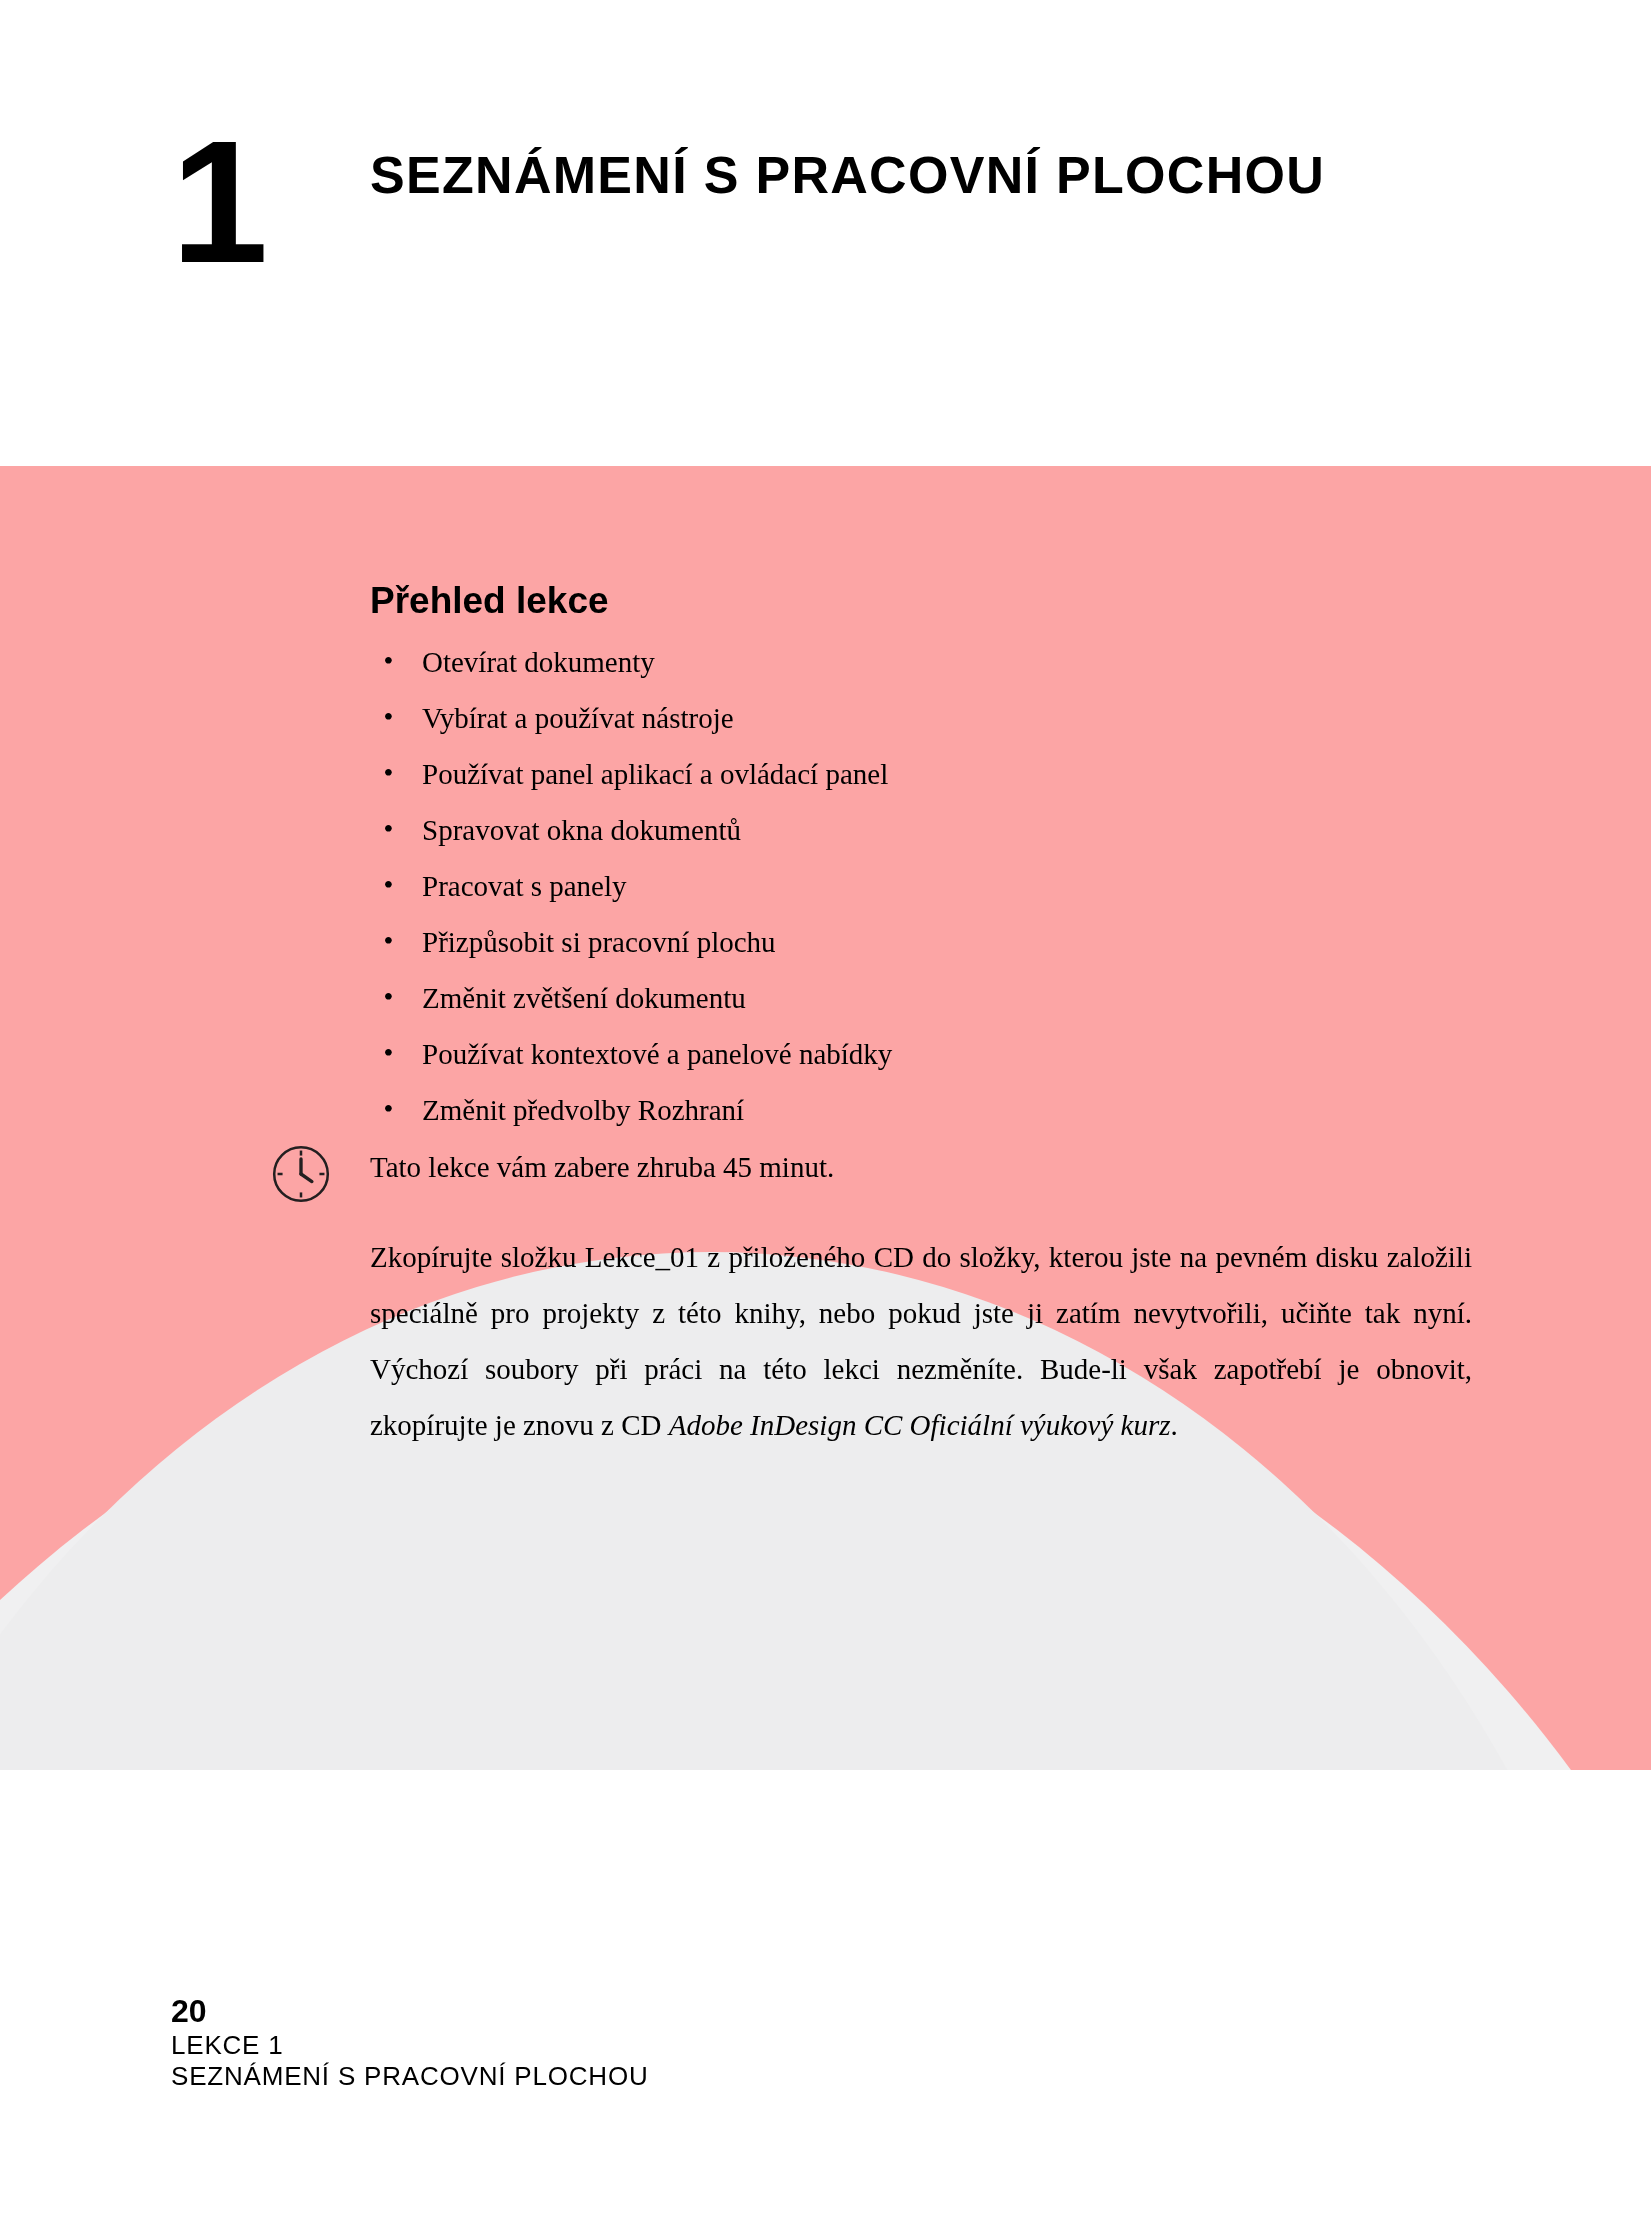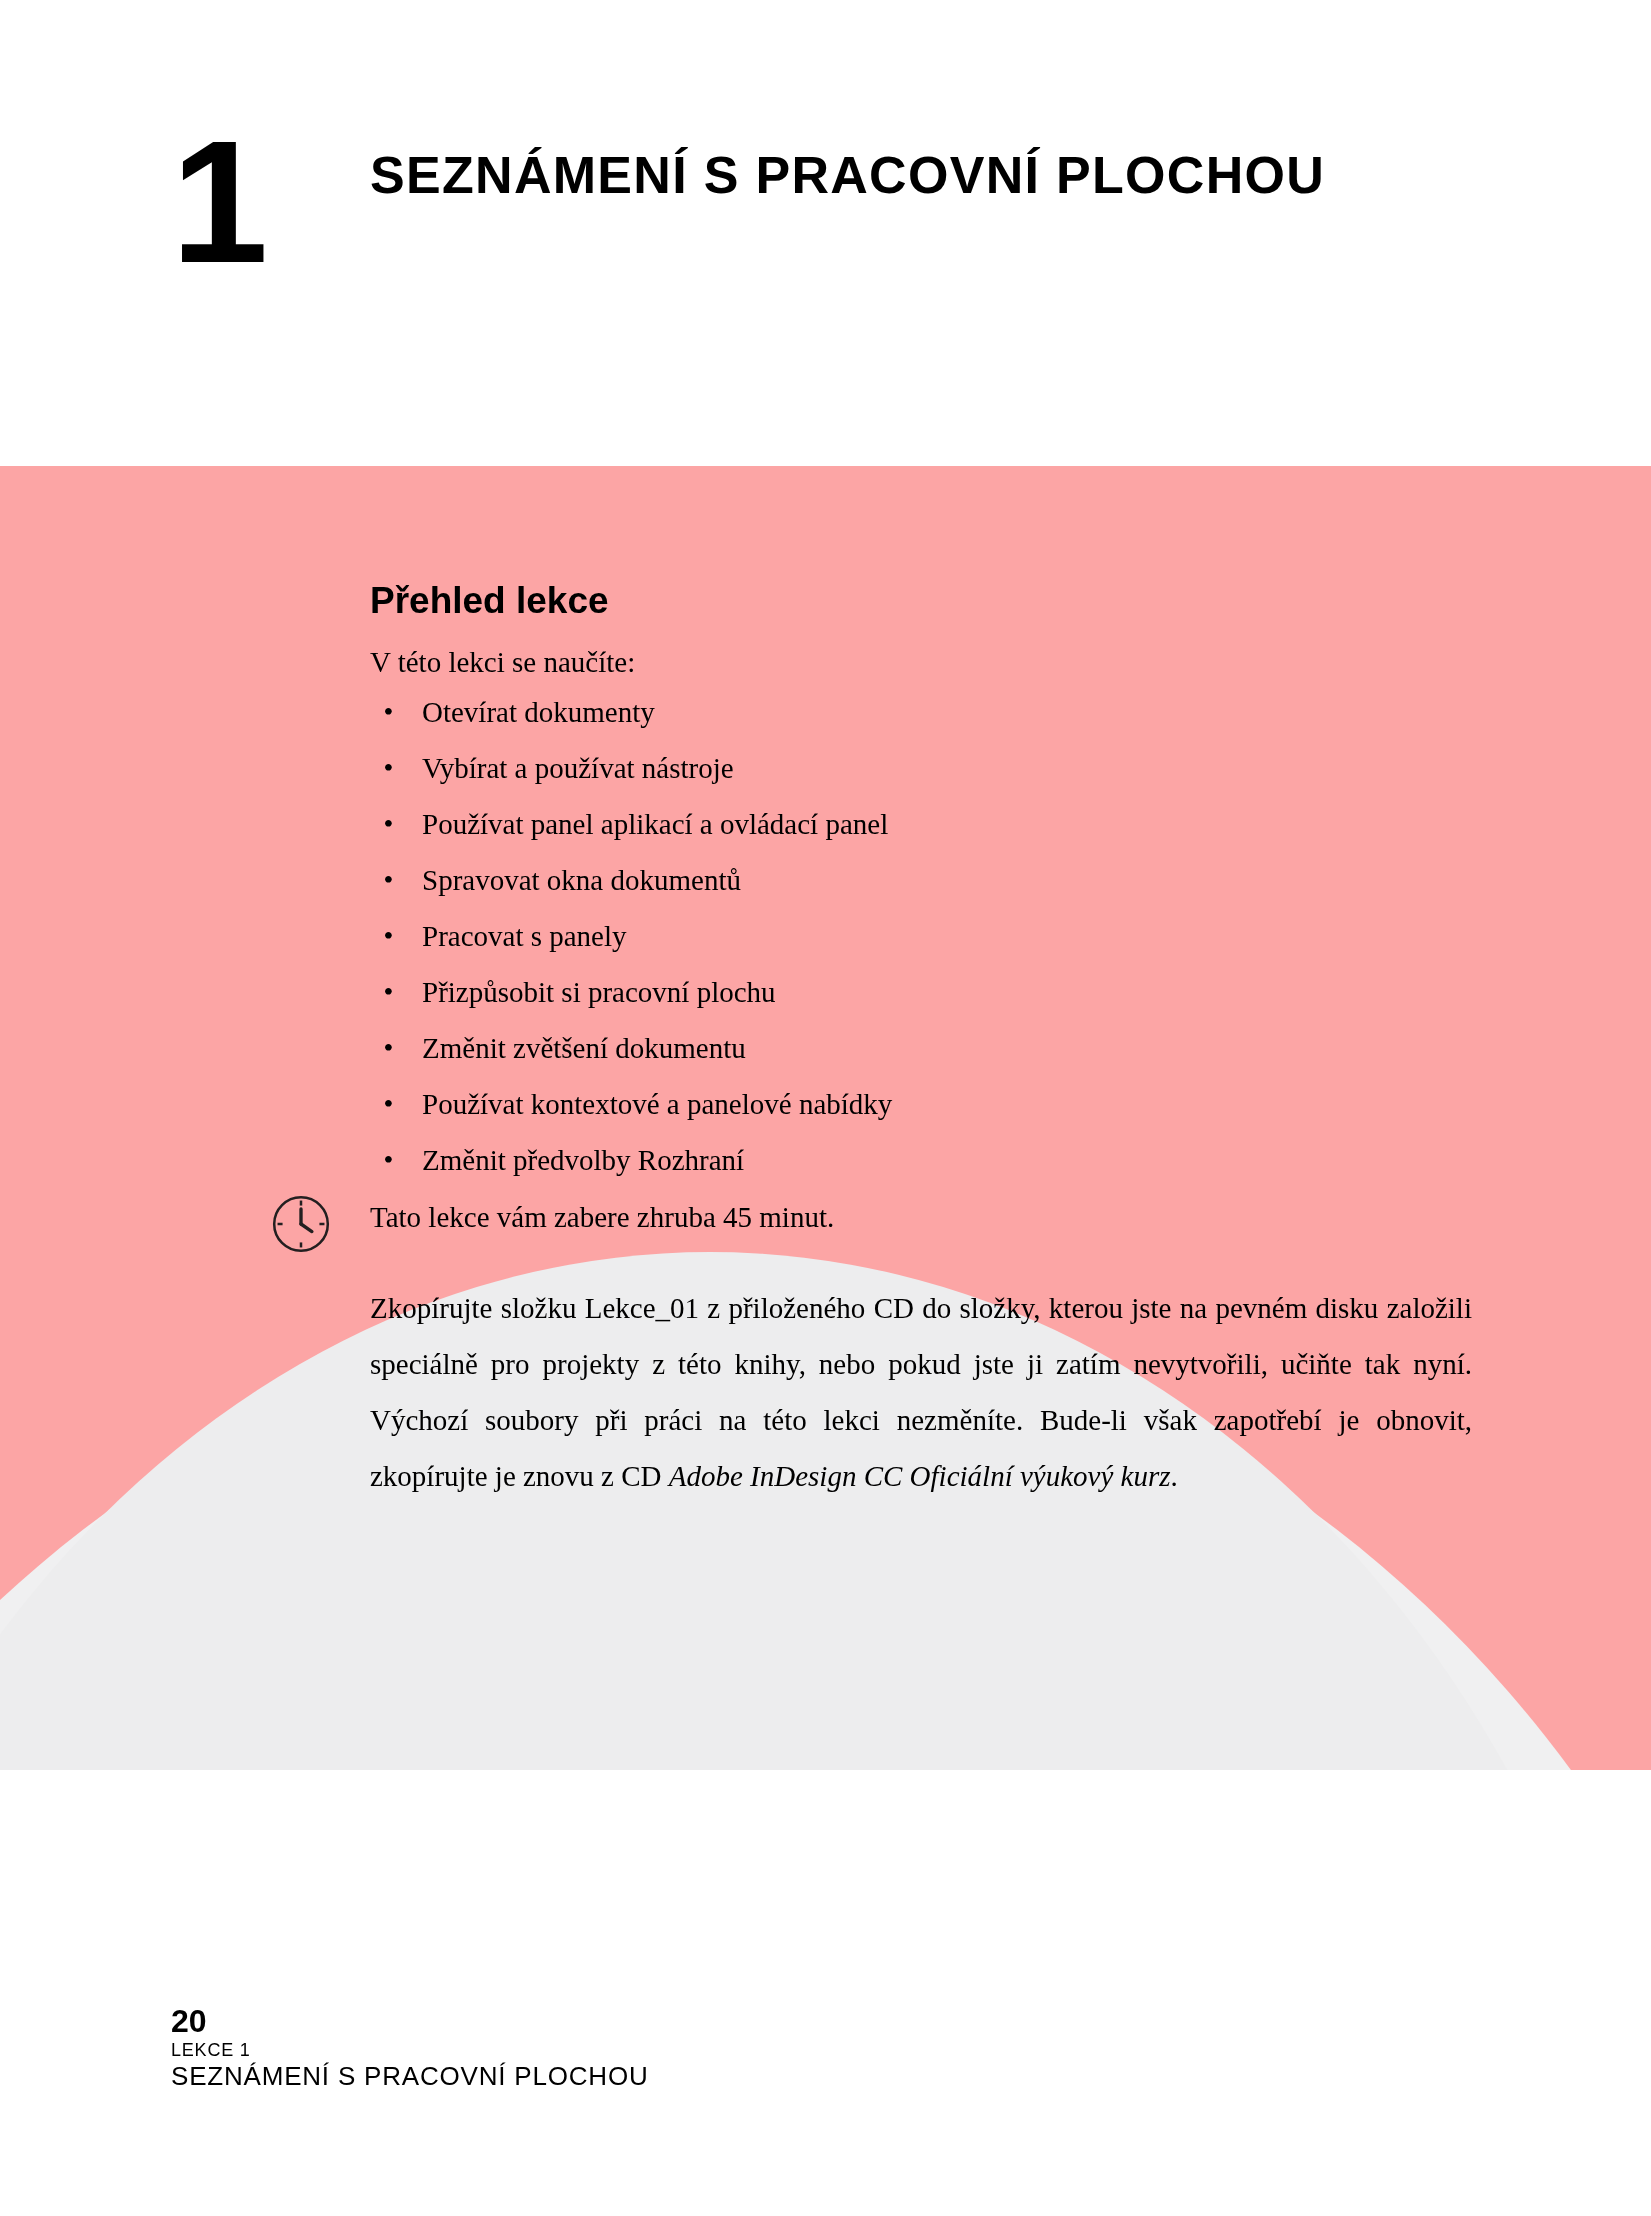--- a/index.html
+++ b/index.html
@@ -160,21 +160,21 @@
     font-family: "Liberation Sans", sans-serif;
     flex-direction: column;
   }
   .footer-page {
     font-weight: bold;
     font-size: 32px;
     color: #000000;
     margin-right: 60px;
   }
   .footer-lesson {
-    font-size: 18px;
+    font-size: 26px;
     letter-spacing: 0.8px;
     color: #000000;
     margin-right: 77px;
   }
   .footer-title {
     font-size: 26px;
     letter-spacing: 0.8px;
     color: #000000;
   }
 </style>
@@ -187,21 +187,20 @@
     <div class="chapter-number">1</div>
     <div class="chapter-title">SEZNÁMENÍ S PRACOVNÍ PLOCHOU</div>
   </div>
 
   <div class="overview-band">
     <div class="band-swoosh2"></div>
     <div class="band-swoosh"></div>
 
     <div class="overview-inner">
       <h2 class="overview-title">Přehled lekce</h2>
-      <p class="overview-lead">V této lekci se naučíte:</p>
 
       <ul class="objectives">
         <li>Otevírat dokumenty</li>
         <li>Vybírat a používat nástroje</li>
         <li>Používat panel aplikací a ovládací panel</li>
         <li>Spravovat okna dokumentů</li>
         <li>Pracovat s panely</li>
         <li>Přizpůsobit si pracovní plochu</li>
         <li>Změnit zvětšení dokumentu</li>
         <li>Používat kontextové a panelové nabídky</li>

